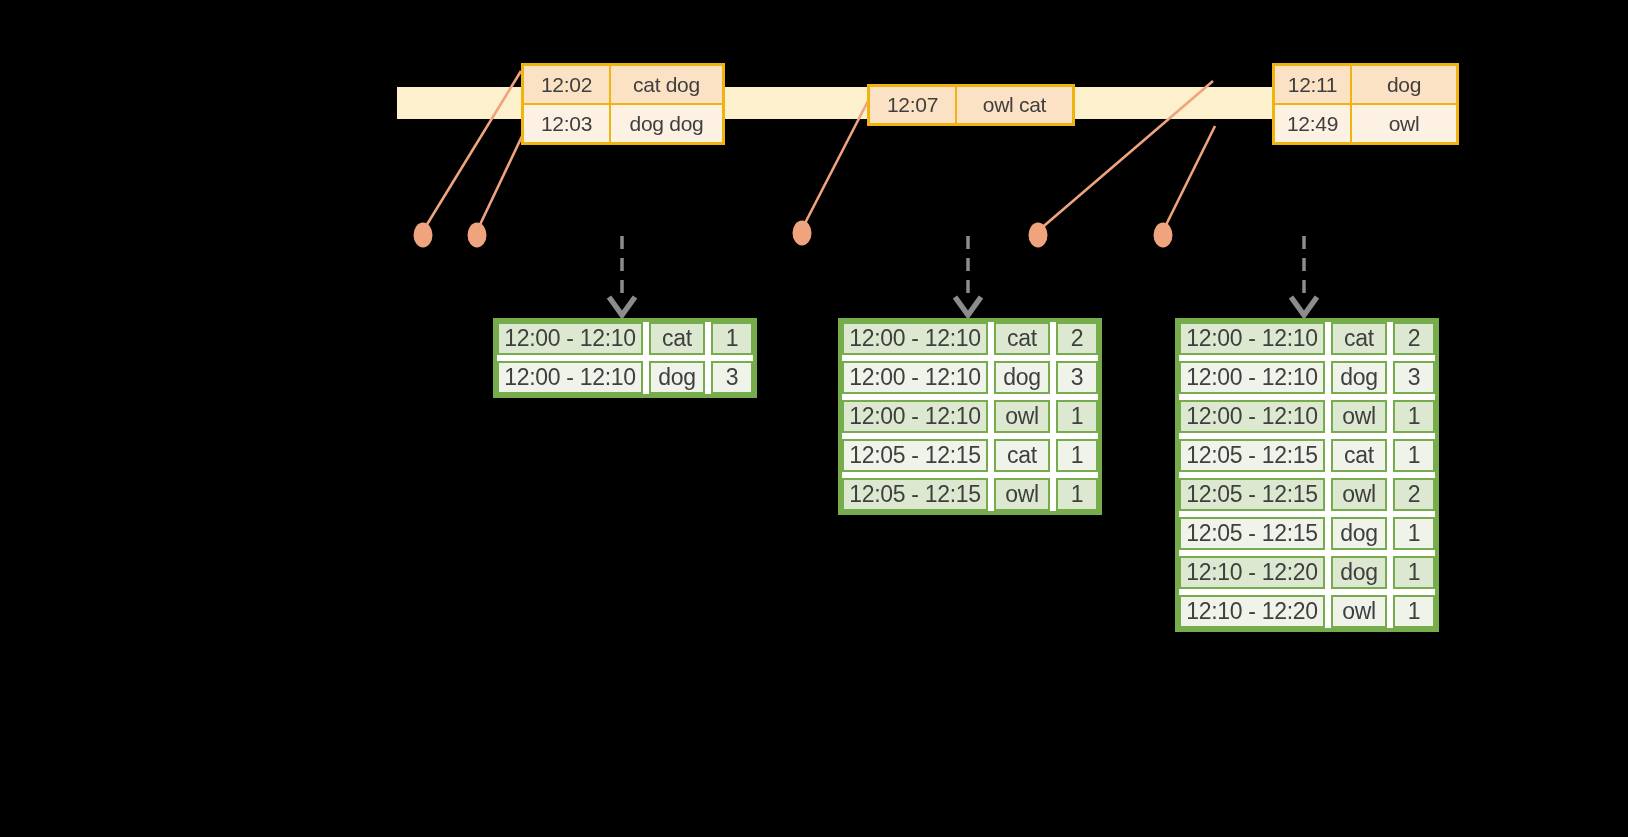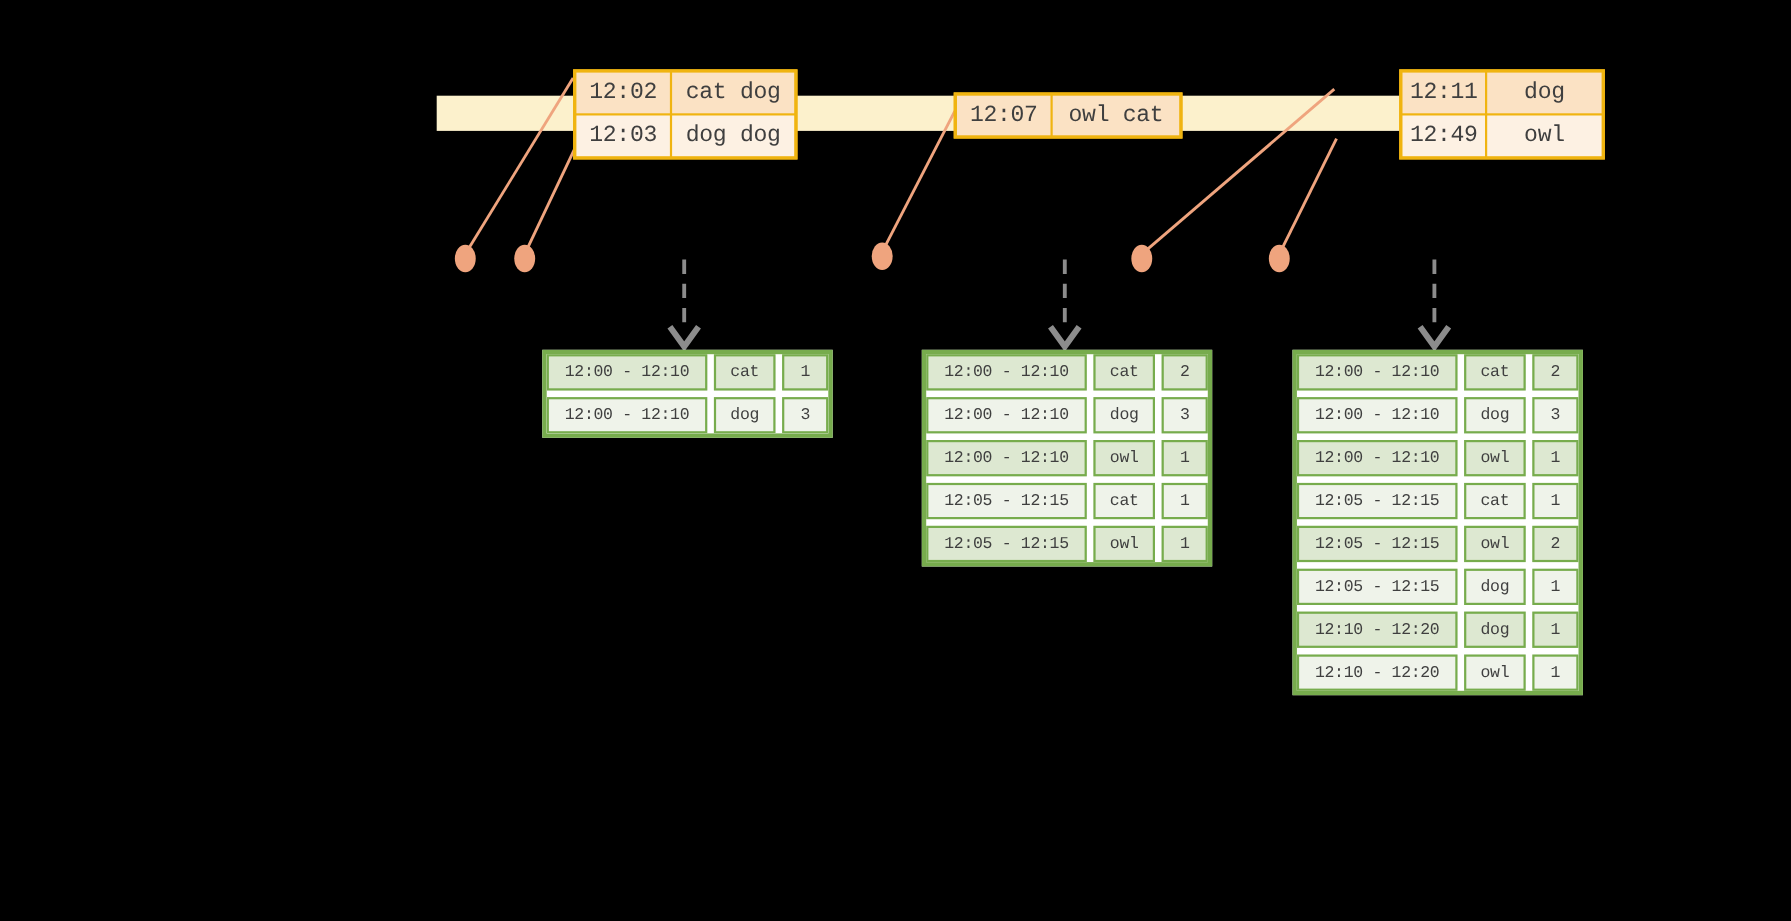--- a/index.html
+++ b/index.html
@@ -11,21 +11,21 @@
     --event-marker:#EFA47E;
     --result-table-border:#77AC4D;
     --result-row-dark:#DDE8D1;
     --result-row-light:#EFF3EA;
     --trigger-arrow:#8C8C8C;
     --text:#3F3F3F;
   }
   html,body{margin:0;padding:0;background:var(--background);}
   .canvas{
     position:relative;width:1628px;height:837px;background:var(--background);
-    overflow:hidden;font-family:Liberation Mono, monospace;letter-spacing:-0.3px;
+    overflow:hidden;font-family:Liberation Sans, sans-serif;letter-spacing:-0.3px;
   }
   
   .band{position:absolute;left:397px;top:87px;width:1026px;height:32px;background:var(--timeline-band);z-index:1;}
   .band-head{position:absolute;left:1423px;top:79px;width:0;height:0;z-index:1;
     border-top:25px solid transparent;border-bottom:25px solid transparent;border-left:30px solid var(--timeline-band);}
   
   .overlay{position:absolute;left:0;top:0;z-index:2;}
   .event-line{stroke:var(--event-marker);stroke-width:2.6;}
   .event-dot{fill:var(--event-marker);}
   .trigger-line{stroke:var(--trigger-arrow);stroke-width:3.5;stroke-dasharray:13 9;}
@@ -33,21 +33,21 @@
   
   .etable{position:absolute;z-index:3;display:grid;gap:2px;
     border:3px solid var(--event-table-border);background:var(--event-table-border);box-sizing:border-box;}
   .ecell{display:flex;align-items:center;justify-content:center;font-size:21px;color:var(--text);}
   .ecell.dark{background:var(--event-row-dark);}
   .ecell.light{background:var(--event-row-light);}
   
   .rtable{position:absolute;z-index:3;display:grid;grid-template-columns:146px 56px 42px;grid-auto-rows:33px;gap:6px;
     border:4px solid var(--result-table-border);background:#ffffff;box-sizing:border-box;}
   .rcell{border:2px solid var(--result-table-border);box-sizing:border-box;
-    display:flex;align-items:center;justify-content:center;font-size:15px;color:var(--text);}
+    display:flex;align-items:center;justify-content:center;font-size:23px;color:var(--text);}
   .rcell.dark{background:var(--result-row-dark);}
   .rcell.light{background:var(--result-row-light);}
 </style>
 </head>
 <body>
 
 <div class="canvas">
 
   <div class="band"></div>
   <div class="band-head"></div>

